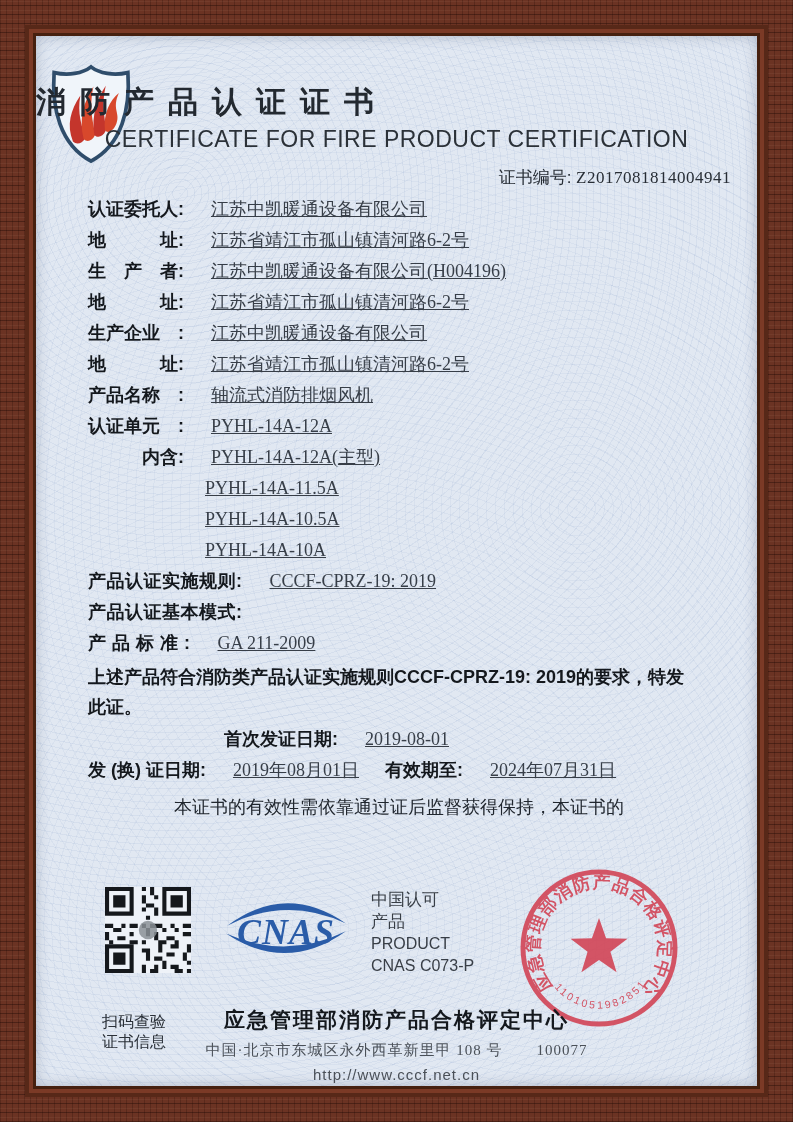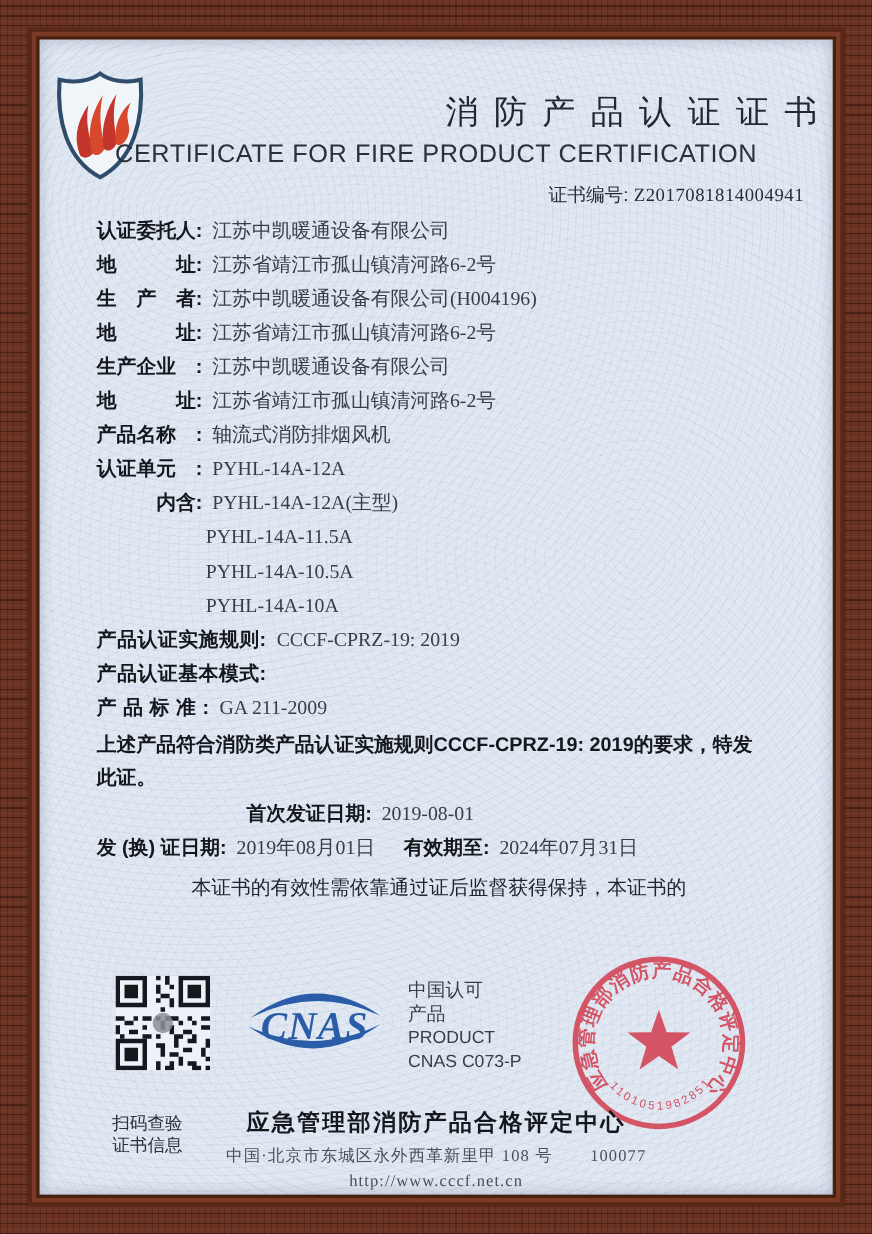--- a/index.html
+++ b/index.html
@@ -24,37 +24,37 @@
       0 0 0 3px #46200f,
       0 0 0 7px #7b3a26,
       0 0 0 11px #572818,
       inset 0 0 14px rgba(50,60,90,.28);
     color:#1e242c;
   }
 
   .logo { position:absolute; left:14px; top:26px; }
 
   .title {
-    position:absolute; left:0; right:0; top:46px; text-align:right;
-    font-size:30px; font-weight:400; letter-spacing:14px; color:#232930;
+    position:absolute; left:0; right:0; top:46px; text-align:left;
+    font-size:30px; font-weight:700; letter-spacing:14px; color:#232930;
   }
   .subtitle {
     position:absolute; left:0; right:0; top:90px; text-align:center;
     font-size:23px; letter-spacing:.5px; color:#2b3138;
   }
   .certno {
     position:absolute; right:26px; top:130px; font-size:17px; color:#272d35;
   }
   .certno .val { font-family:"Liberation Serif", serif; letter-spacing:.5px; }
 
   .content { position:absolute; left:52px; top:158px; width:622px; }
 
   .row { display:flex; height:31px; line-height:31px; font-size:18px; white-space:nowrap; }
   .row .lbl { font-weight:700; color:#14181d; flex:0 0 auto; }
-  .row .val { margin-left:9px; font-family:"Liberation Serif", serif; color:#373e48; }
+  .row .val { margin-left:27px; font-family:"Liberation Serif", serif; color:#373e48;text-decoration:underline; }
   .row.rule .lbl { letter-spacing:.5px; }
 
   .statement {
     margin-top:3px; width:600px; font-size:18px; font-weight:700;
     line-height:30px; color:#14181d;
   }
   .row.first-issue { margin-left:136px; margin-top:2px; }
   .row.issue-row .gap { width:26px; }
 
   .notice { margin-top:7px; text-align:center; font-size:18px; line-height:29px; color:#20262e; }
@@ -66,21 +66,21 @@
   .cnas-text { position:absolute; left:335px; top:853px; font-size:16px; line-height:22px; color:#383e46; }
   .cnas-text .cjk { font-size:17px; }
 
   .issuer { position:absolute; left:0; right:0; top:970px; text-align:center;
     font-size:21px; font-weight:700; letter-spacing:2px; color:#14181d; }
 
   .addr { position:absolute; left:0; right:0; top:1005px; text-align:center;
     font-family:"Liberation Serif", serif; font-size:15px; color:#4a5058; letter-spacing:1px; }
   .addr .post { margin-left:34px; }
   .site { position:absolute; left:0; right:0; top:1030px; text-align:center;
-    font-family:Liberation Serif, serif; font-size:15px; color:#4a5058; letter-spacing:1px; }
+    font-family:Liberation Sans, sans-serif; font-size:15px; color:#4a5058; letter-spacing:1px; }
 
   .stamp { position:absolute; left:478px; top:827px; }
   .stamp-overlay {
     position:absolute; left:492px; top:903px; width:246px;
     font-size:19px; letter-spacing:2px; color:#b2625f; opacity:.9; white-space:nowrap;
   }
 </style>
 </head>
 <body>
 

